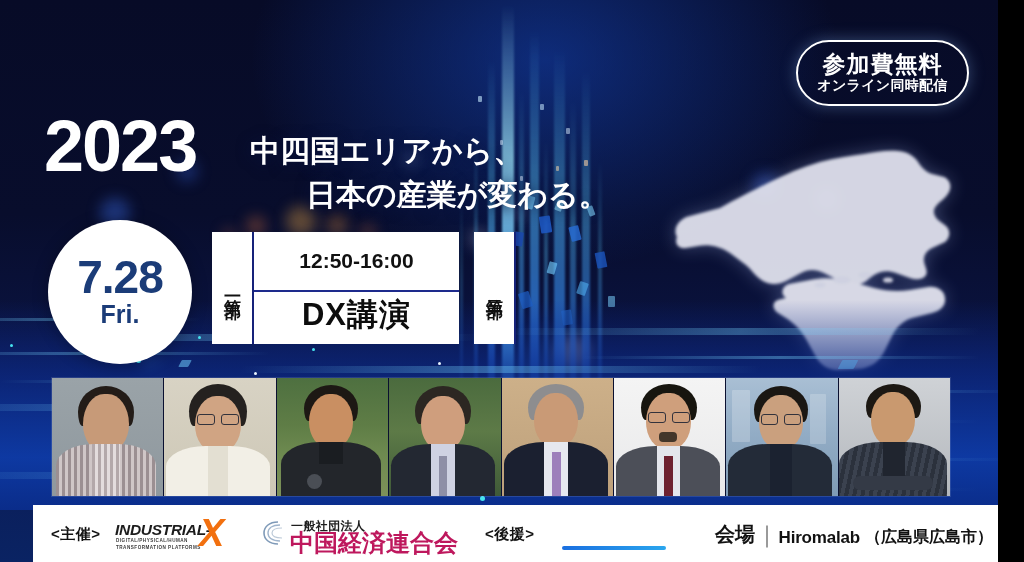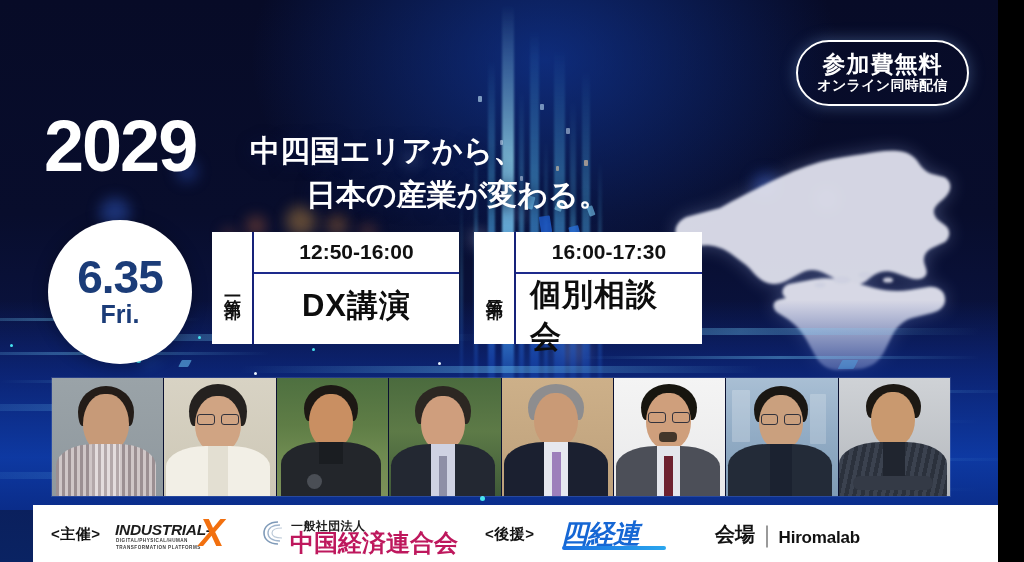--- a/index.html
+++ b/index.html
@@ -132,21 +132,21 @@
     display:flex; align-items:center; justify-content:center;
     font-size:17px; font-weight:700; line-height:1.18;
     writing-mode:vertical-rl; letter-spacing:2px;
     border-right:2.5px solid #16227a;
     padding:6px 0;
   }
   .sess-body{ background:#fff; display:flex; flex-direction:column; }
   .sess-time{
     flex:0 0 38px; display:flex; align-items:center; justify-content:center;
     font-size:21px; font-weight:700; color:#111; letter-spacing:0;
-    border-bottom:2.5px solid #1d2a8c; padding:8px 16px;
+    border-bottom:2.5px solid #1d2a8c; padding:17px 16px;
   }
   .sess-name{
     flex:1; display:flex; align-items:center; justify-content:center;
     font-size:31px; font-weight:700; color:#0d0d0d; padding:0 14px 6px;
     letter-spacing:1px;
   }
   .s1 .sess-body{ width:205px; }
   .s2 .sess-body{ width:186px; }
 
   
@@ -341,50 +341,46 @@
       <div class="dot big" style="left:540px;top:196px"></div>
       <div class="dot w" style="left:700px;top:176px"></div>
       <div class="dot" style="left:860px;top:190px"></div>
       <div class="dot" style="left:986px;top:168px"></div>
       <div class="chip" style="left:240px;top:60px;width:10px;height:7px;background:rgba(110,200,250,.55);transform:skewX(-28deg)"></div>
       <div class="chip" style="left:460px;top:120px;width:14px;height:8px;background:rgba(90,180,240,.5);transform:skewX(-28deg)"></div>
       <div class="chip" style="left:760px;top:140px;width:12px;height:8px;background:rgba(120,205,250,.5);transform:skewX(-28deg)"></div>
       <div class="chip" style="left:900px;top:60px;width:16px;height:9px;background:rgba(80,170,235,.45);transform:skewX(-28deg)"></div>
     </div>
 
-    <div class="year">2029</div>
+    <div class="year">2023</div>
     <div class="subtitle">
       <span class="l1">中四国エリアから、</span>
       <span class="l2">日本の産業が変わる。</span>
     </div>
 
     <div class="badge">
       <div class="b1t">参加費無料</div>
       <div class="b2t">オンライン同時配信</div>
     </div>
 
     <div class="datecircle">
-      <div class="d1">6.35</div>
+      <div class="d1">7.28</div>
       <div class="d2">Fri.</div>
     </div>
 
     <div class="sessions">
       <div class="session s1">
         <div class="sess-part">第一部</div>
         <div class="sess-body">
           <div class="sess-time">12:50-16:00</div>
           <div class="sess-name">DX講演</div>
         </div>
       </div>
       <div class="session s2">
         <div class="sess-part">第二部</div>
-        <div class="sess-body">
-          <div class="sess-time">16:00-17:30</div>
-          <div class="sess-name">個別相談会</div>
-        </div>
       </div>
     </div>
 
     <div class="photos">
 
       <div class="ph">
         <div class="ph-bg" style="background:linear-gradient(180deg,#9aa3a8,#8f989e)"></div>
         <div class="hair" style="left:26px;top:8px;width:56px;height:40px;background:#231c18"></div>
         <div class="head" style="left:31px;top:16px;width:46px;height:58px;background:#c79a78"></div>
         <div class="torso" style="left:4px;top:66px;width:100px;height:56px;background:repeating-linear-gradient(90deg,#9b8f92 0 3px,#cfc6c7 3px 6px)"></div>
@@ -488,25 +484,25 @@
           <path d="M21,9 C15,9 11,11 11,14 C11,17 15,19 21,19" fill="none" stroke="#bdcad8" stroke-width="1.2"></path>
         </svg>
       </div>
       <div class="ckr-sub">一般社団法人</div>
       <div class="ckr-main">中国経済連合会</div>
     </div>
 
     <div class="f-support">&lt;後援&gt;</div>
 
     <div class="skr">
-      <div class="skr-t">四経連</div>
       <div class="skr-u"></div>
     </div>
 
     <div class="venue">
       <span class="v-lab">会場</span>
       <span class="v-sep"></span>
       <span class="v-name">Hiromalab</span>
+      <span class="v-place">（広島県広島市）</span>
     </div>
 
   </div>
 
 </div>
 
 </body></html>

